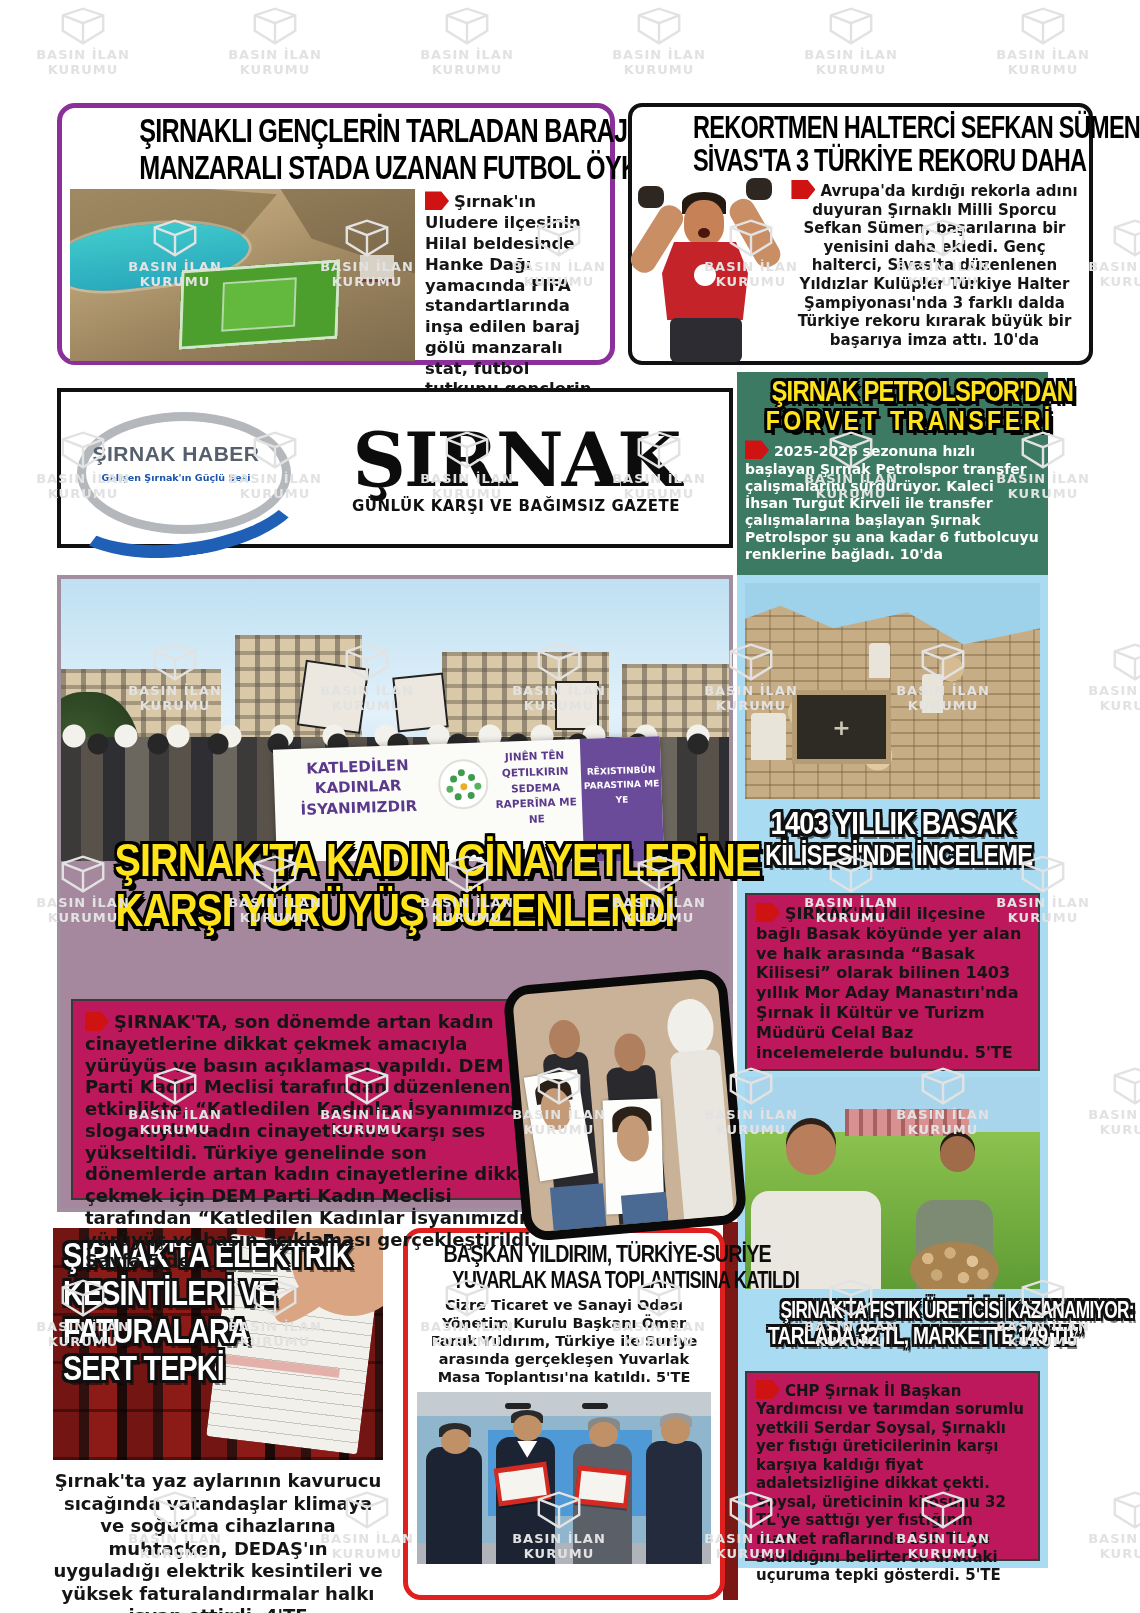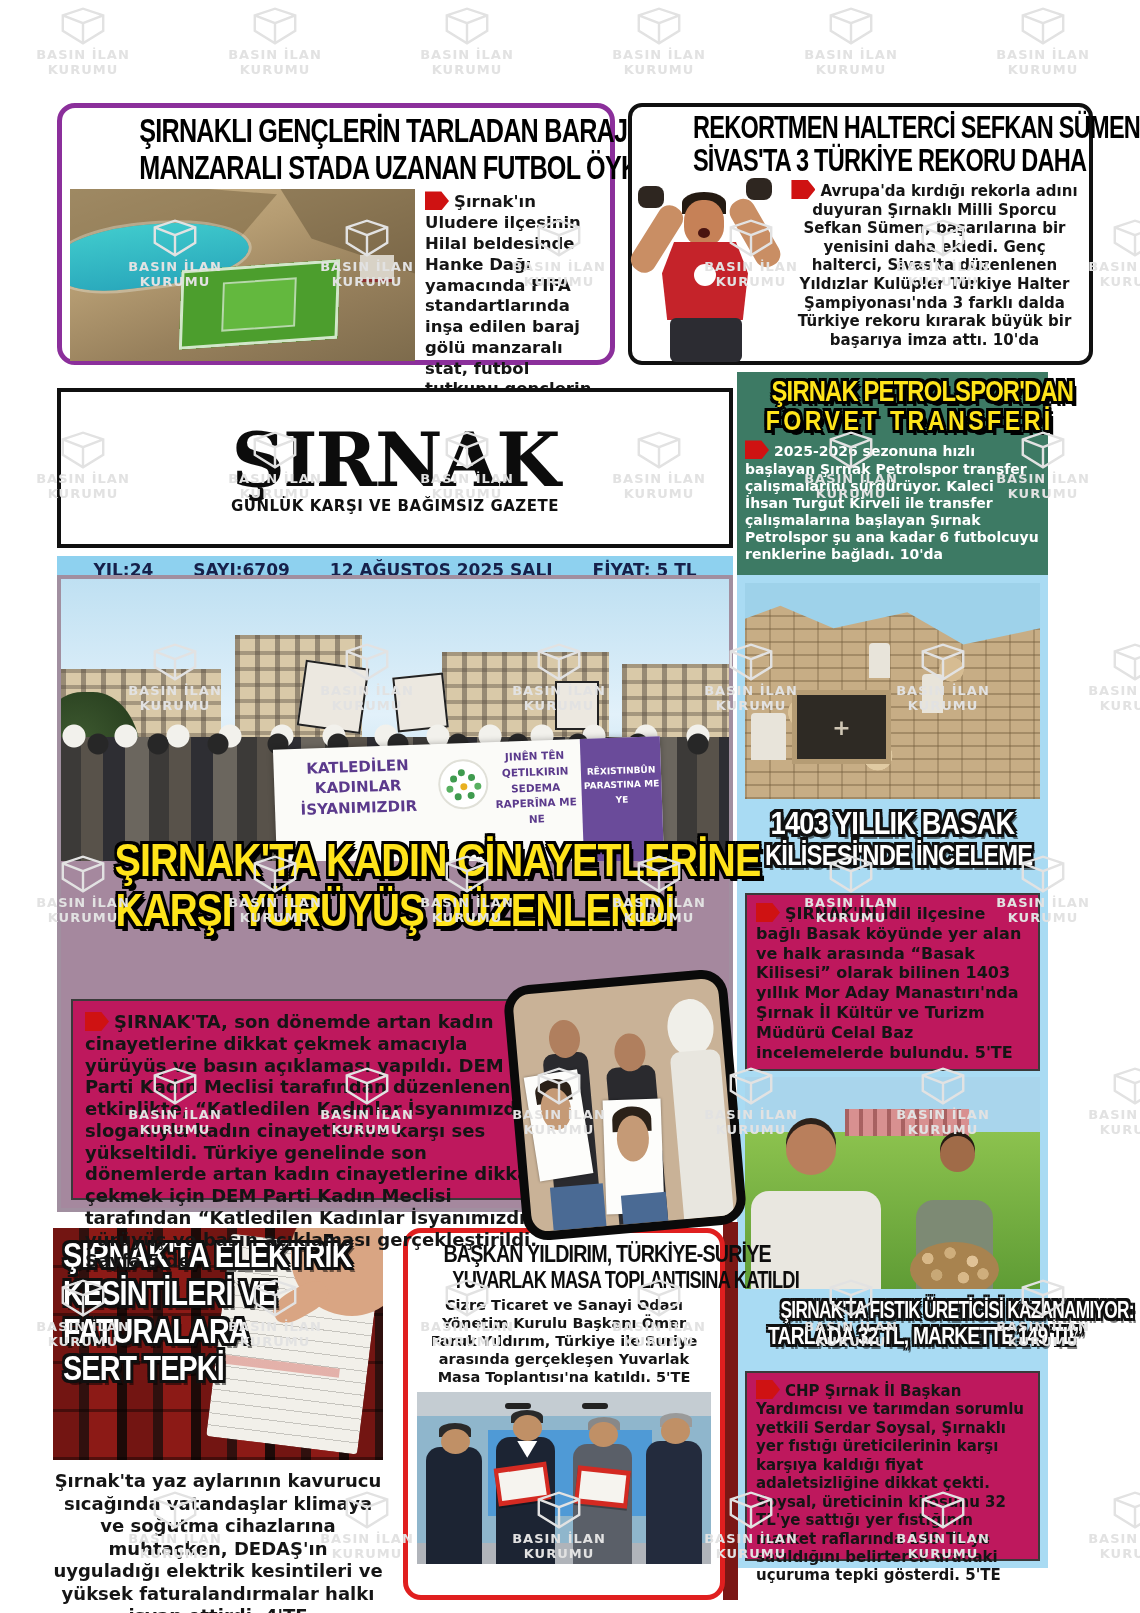--- a/index.html
+++ b/index.html
@@ -226,32 +226,32 @@
         <div class="shorts"></div>
       </div>
       <div id="tr-text" class="body-txt">
         <span class="red-bullet"></span><span>Avrupa'da kırdığı rekorla adını duyuran Şırnaklı Milli Sporcu Sefkan Sümen, başarılarına bir yenisini daha ekledi. Genç halterci, Sivas'ta düzenlenen Yıldızlar Kulüpler Türkiye Halter Şampiyonası'nda 3 farklı dalda Türkiye rekoru kırarak büyük bir başarıya imza attı.</span>
         <span class="pageref">10'da</span>
       </div>
     </div>
   </div>
 
   <div id="masthead" class="abs">
+    <div id="logo-wrap">
+      <div id="logo-swoosh"></div>
+      <div id="logo-ellipse"></div>
+      <div id="logo-text">ŞIRNAK HABER</div>
+      <div id="logo-tag">Gelişen Şırnak'ın Güçlü Sesi</div>
+    </div>
     <div id="mast-name">
       <div id="mast-title">ŞIRNAK</div>
       <div id="mast-sub">GÜNLÜK KARŞI VE BAĞIMSIZ GAZETE</div>
     </div>
   </div>
 
-  <div id="datebar" class="abs">
-    <span>YIL:24</span>
-    <span>SAYI:6709</span>
-    <span>12 AĞUSTOS 2025 SALI</span>
-    <span>FİYAT: 5 TL</span>
-  </div>
 
   <div id="petrol" class="abs">
     <div class="cond oy hl1">
       <span class="sx" style="transform:scaleX(.82);">ŞIRNAK PETROLSPOR'DAN</span>
     </div>
     <div class="cond oy hl2">
       <span class="sx" style="transform:scaleX(.86);">FORVET TRANSFERİ</span>
     </div>
     <div id="petrol-body">
       <span class="red-bullet"></span><span>2025-2026 sezonuna hızlı başlayan Şırnak Petrolspor transfer çalışmalarını sürdürüyor. Kaleci İhsan Turgut Kirveli ile transfer çalışmalarına başlayan Şırnak Petrolspor şu ana kadar 6 futbolcuyu renklerine bağladı.</span>

